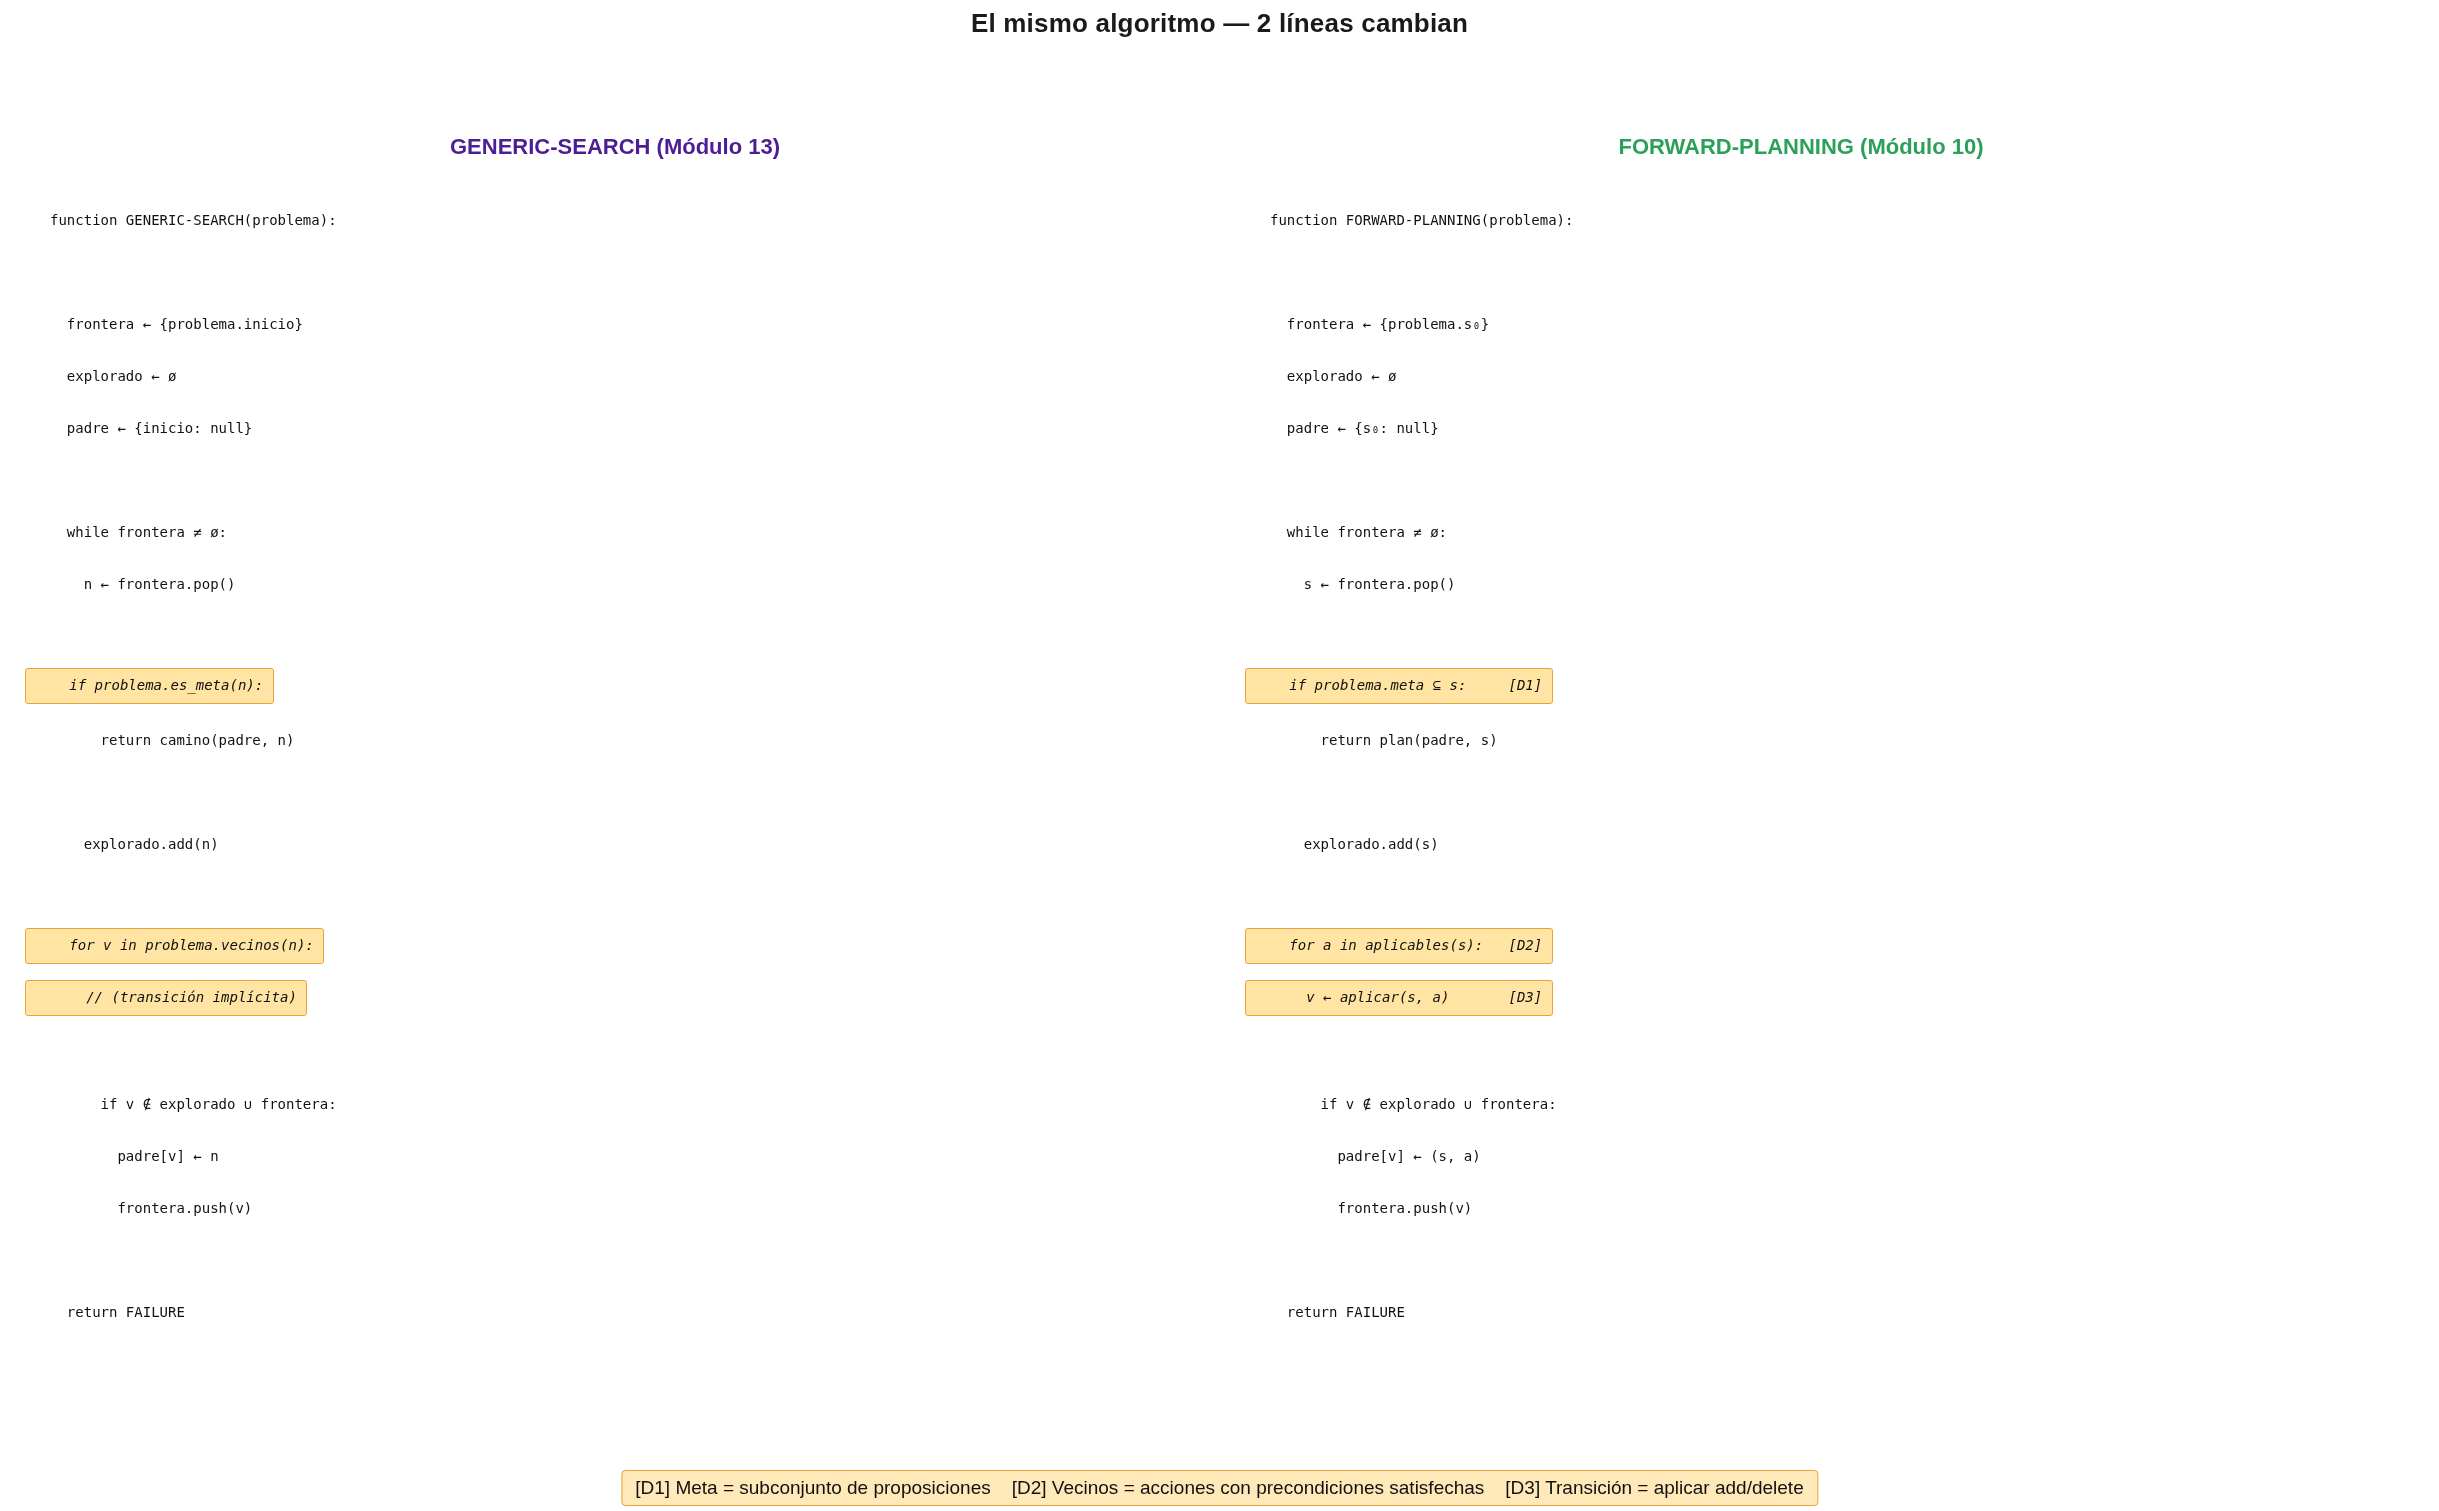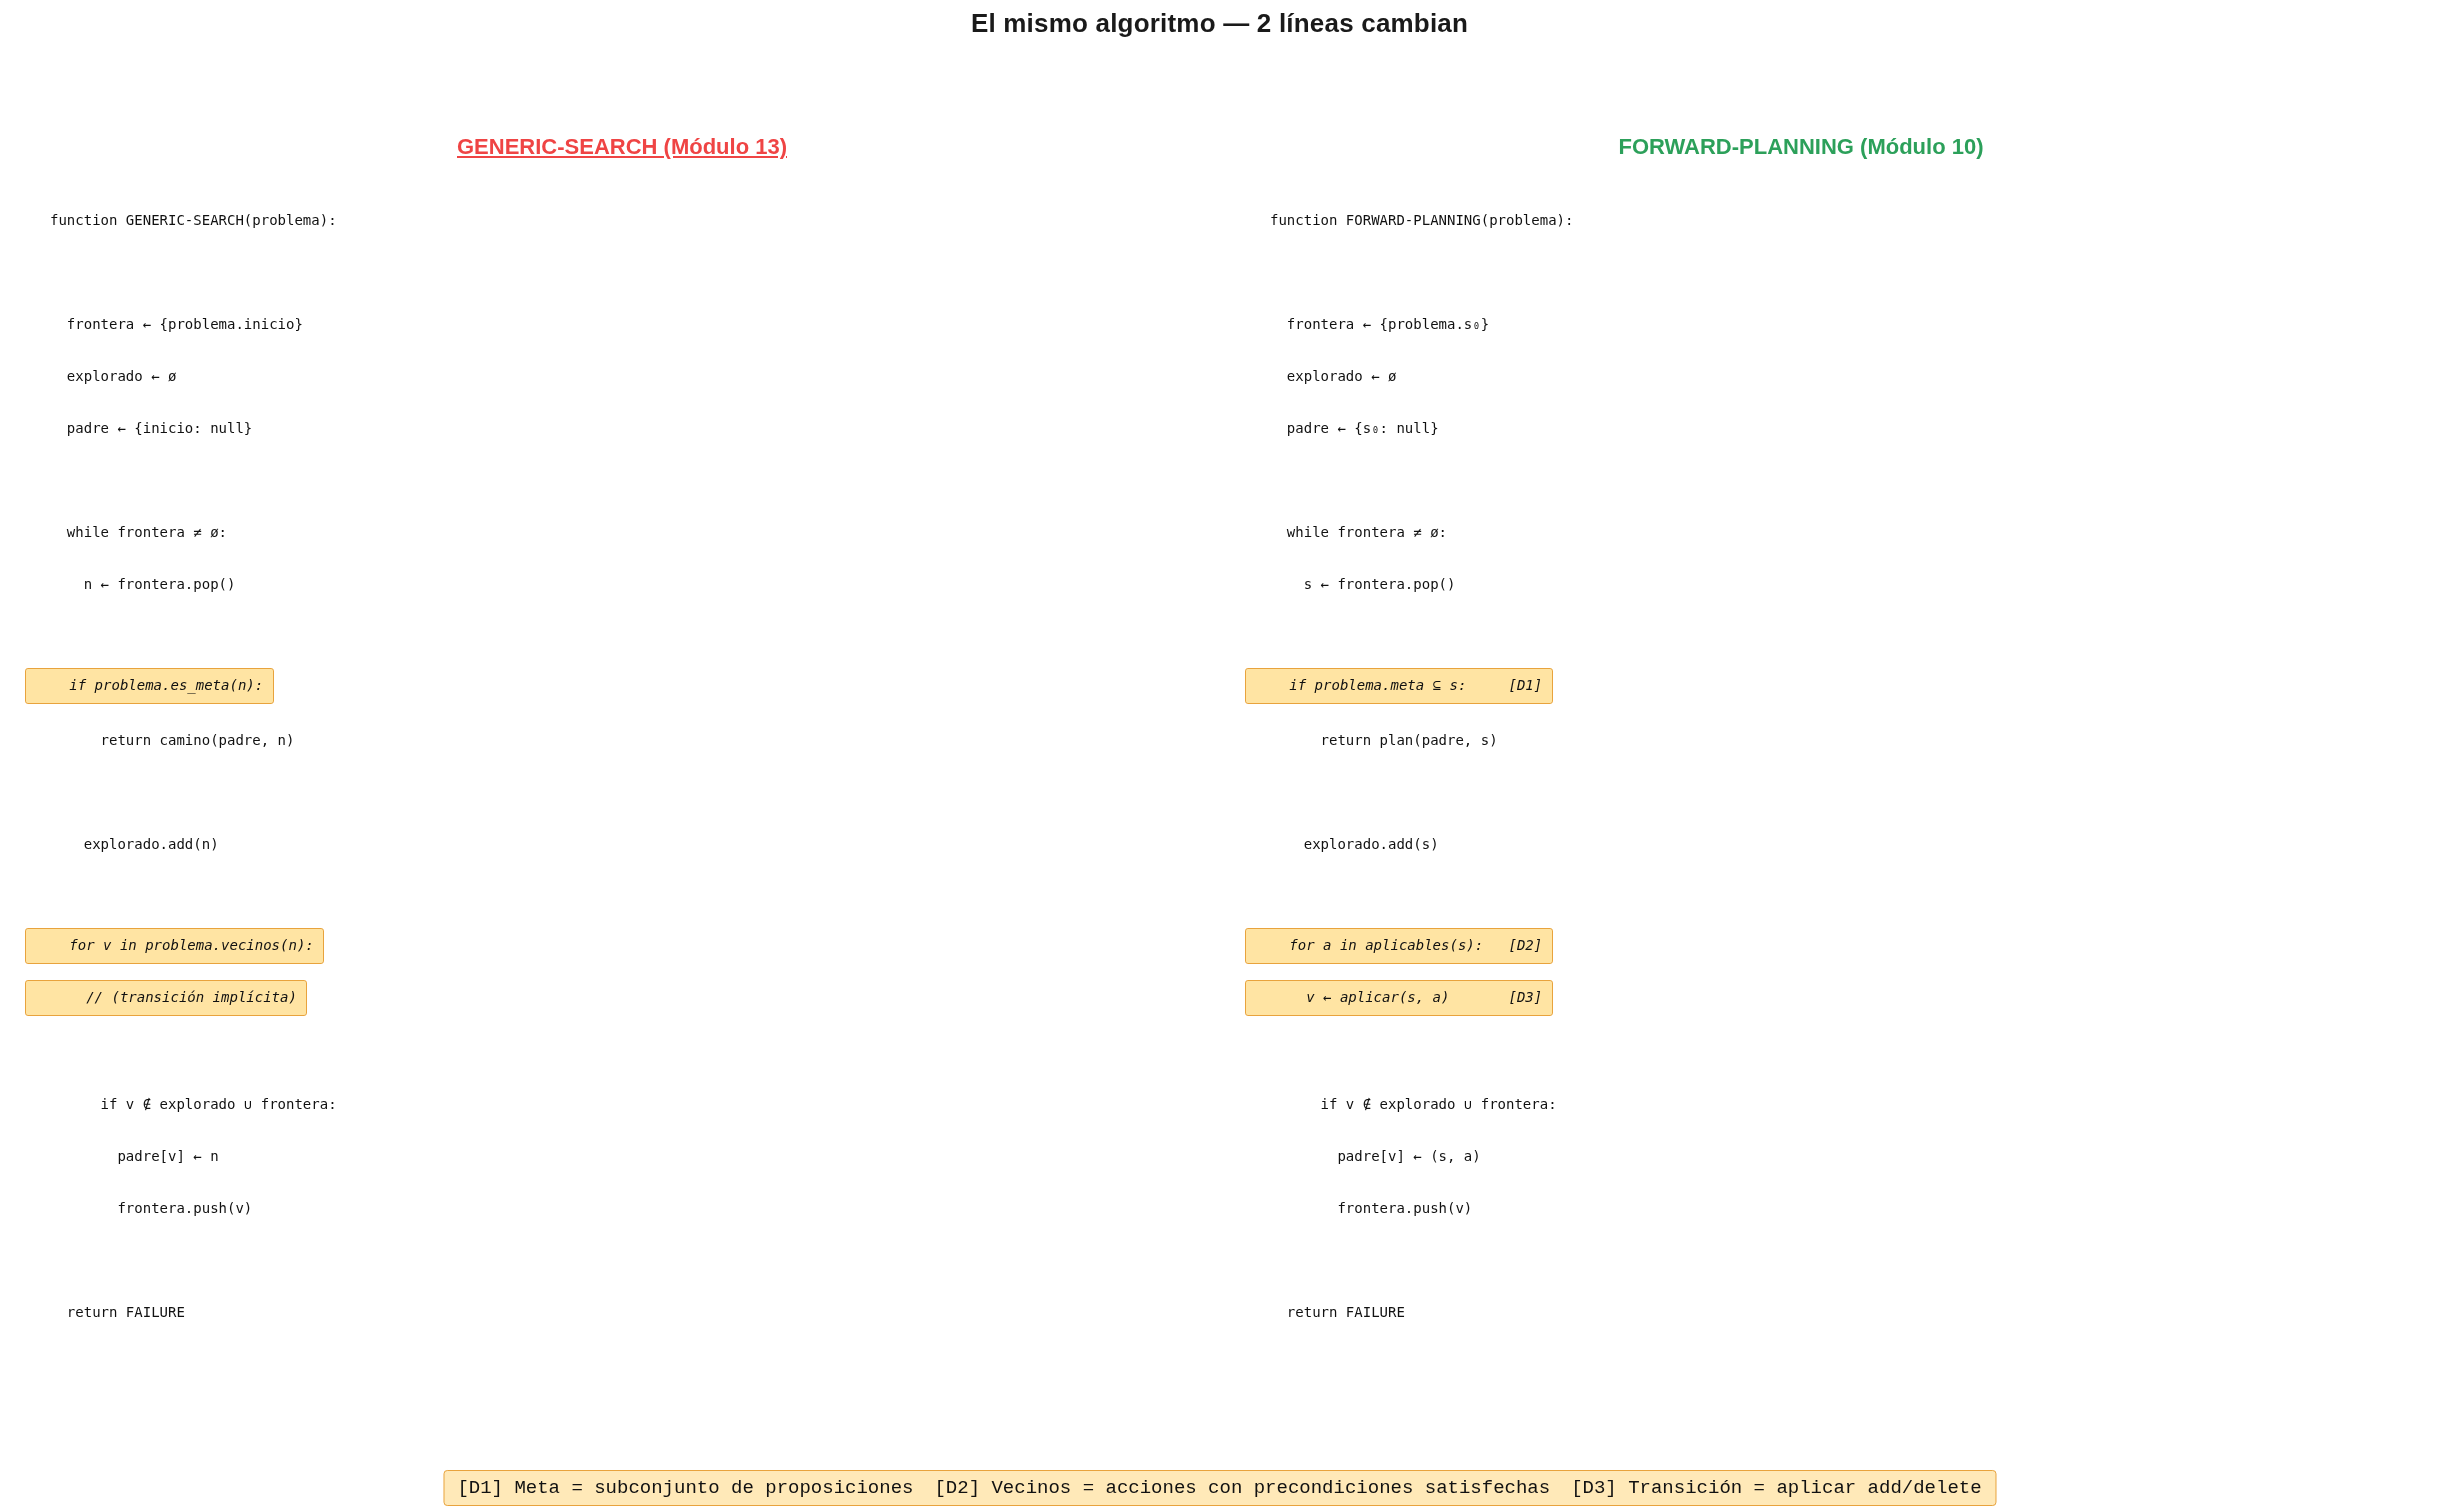--- a/index.html
+++ b/index.html
@@ -28,24 +28,23 @@
   }
   .col-heading {
     position: absolute;
     font-size: 22px;
     font-weight: bold;
     text-align: center;
     white-space: nowrap;
   }
   #heading-left {
     top: 134px;
-    left: 7px;
+    left: 0px;
     width: 1230px;
-    color: #ef4444;
-    text-decoration: underline;
+    color: #4c1d95;
   }
   #heading-right {
     top: 134px;
     left: 1220px;
     width: 1162px;
     color: #2ca05a;
   }
   .code-col {
     position: absolute;
     top: 194px;
@@ -85,21 +84,21 @@
 
   .footer-note {
     position: absolute;
     left: 50%;
     transform: translateX(-50%);
     top: 1470px;
     background: #ffe9b8;
     border: 1.9px solid #e8a33d;
     border-radius: 3.8px;
     padding: 5.8px 13.4px;
-    font-family: Liberation Mono, monospace;
+    font-family: Liberation Sans, sans-serif;
     font-size: 19px;
     color: #111111;
     white-space: nowrap;
   }
   .footer-note span { margin-right: 21px; }
   .footer-note span:last-child { margin-right: 0; }
 </style>
 </head>
 <body>
 

